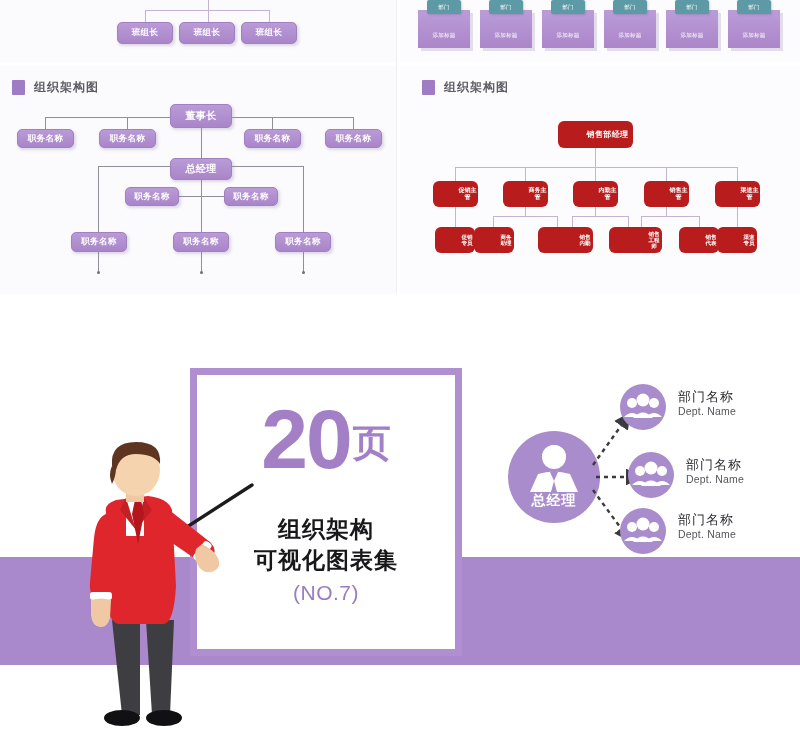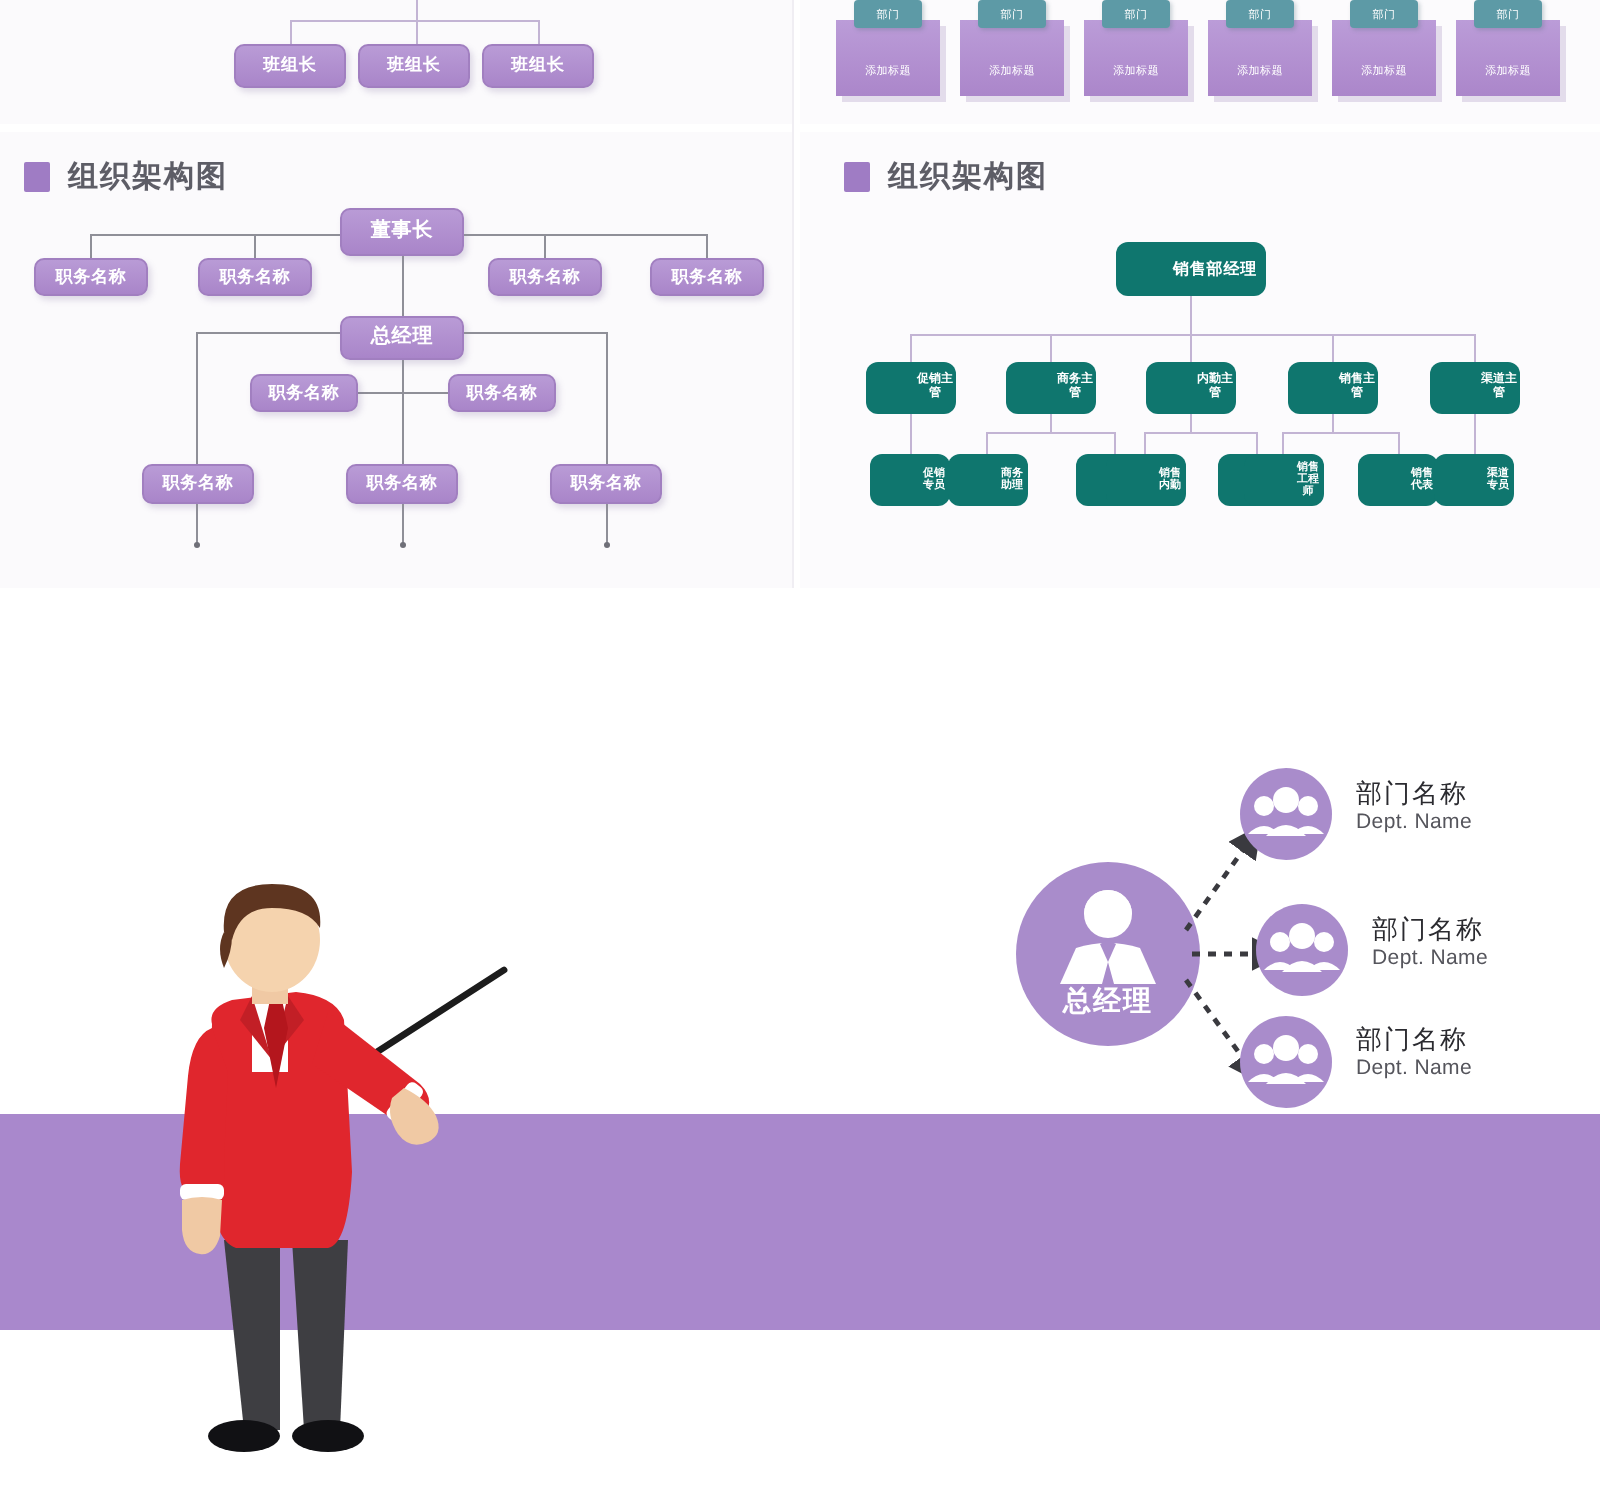--- a/index.html
+++ b/index.html
@@ -10,38 +10,38 @@
     overflow:hidden;position:relative;
   }
   .page{position:relative;width:800px;height:747px;background:#fff;}
 
   
   .panel{position:absolute;background:#fbfafc;overflow:hidden;}
   .panel.white{background:#fdfcfe;}
 
   .panel-head{position:absolute;display:flex;align-items:center;gap:9px;}
   .head-square{width:13px;height:15px;background:#9f7cc4;border-radius:1px;flex:none;}
-  .head-title{font-size:15px;color:#5d5d66;letter-spacing:1px;font-weight:600;white-space:nowrap;}
+  .head-title{font-size:12px;color:#5d5d66;letter-spacing:1px;font-weight:600;white-space:nowrap;}
 
   
   .obox{
     position:absolute;
     background:linear-gradient(180deg,#b99bd6 0%,#a985c9 100%);
     border:1px solid #a17fc0;
     border-radius:5px;
     color:#ffffff;
     display:flex;align-items:center;justify-content:center;
     text-align:center;
     font-size:8.5px;font-weight:700;letter-spacing:.4px;
     box-shadow:1.5px 2px 3px rgba(120,100,150,.22);
     line-height:1.15;
     box-sizing:border-box;
   }
   .obox.flat{
-    background:#0f766e;border:none;border-radius:6px;
+    background:#b91c1c;border:none;border-radius:6px;
     box-shadow:none;font-weight:600;padding-left:24px;
   }
   .obox.big{font-size:10px;align-items:center;}
   .obox.sm{font-size:6px;font-weight:600;letter-spacing:0;}
   .obox.sm2{font-size:5.5px;font-weight:600;letter-spacing:0;}
 
   
   .ln{position:absolute;background:#8f8f98;}
   .ln.h{height:1px;}
   .ln.v{width:1px;}
@@ -346,20 +346,26 @@
       </div>
     <div class="obox flat sm2" style="left:317px;top:161px;width:40px;height:26px;">
         <span>渠道专员</span>
       </div>
   </div>
 
   <div class="panel" id="hero" style="background:#ffffff;">
     <div class="hero-band"></div>
   </div>
 
+  <div class="tframe">
+    <div class="num"><span>20</span><span class="cn">页</span></div>
+    <div class="l1">组织架构</div>
+    <div class="l2">可视化图表集</div>
+    <div class="l3">(NO.7)</div>
+  </div>
 
   <svg class="person" viewBox="0 0 200 290">
 
     <line x1="68" y1="125" x2="192" y2="45" stroke="#1c1c1c" stroke-width="3.4" stroke-linecap="round"></line>
 
     <path d="M52 180 L80 180 L80 275 L62 275 Z" fill="#3e3e42"></path>
     <path d="M86 180 L114 180 L110 275 L92 275 Z" fill="#3e3e42"></path>
 
     <ellipse cx="62" cy="278" rx="18" ry="8" fill="#111114"></ellipse>
     <ellipse cx="104" cy="278" rx="18" ry="8" fill="#111114"></ellipse>

